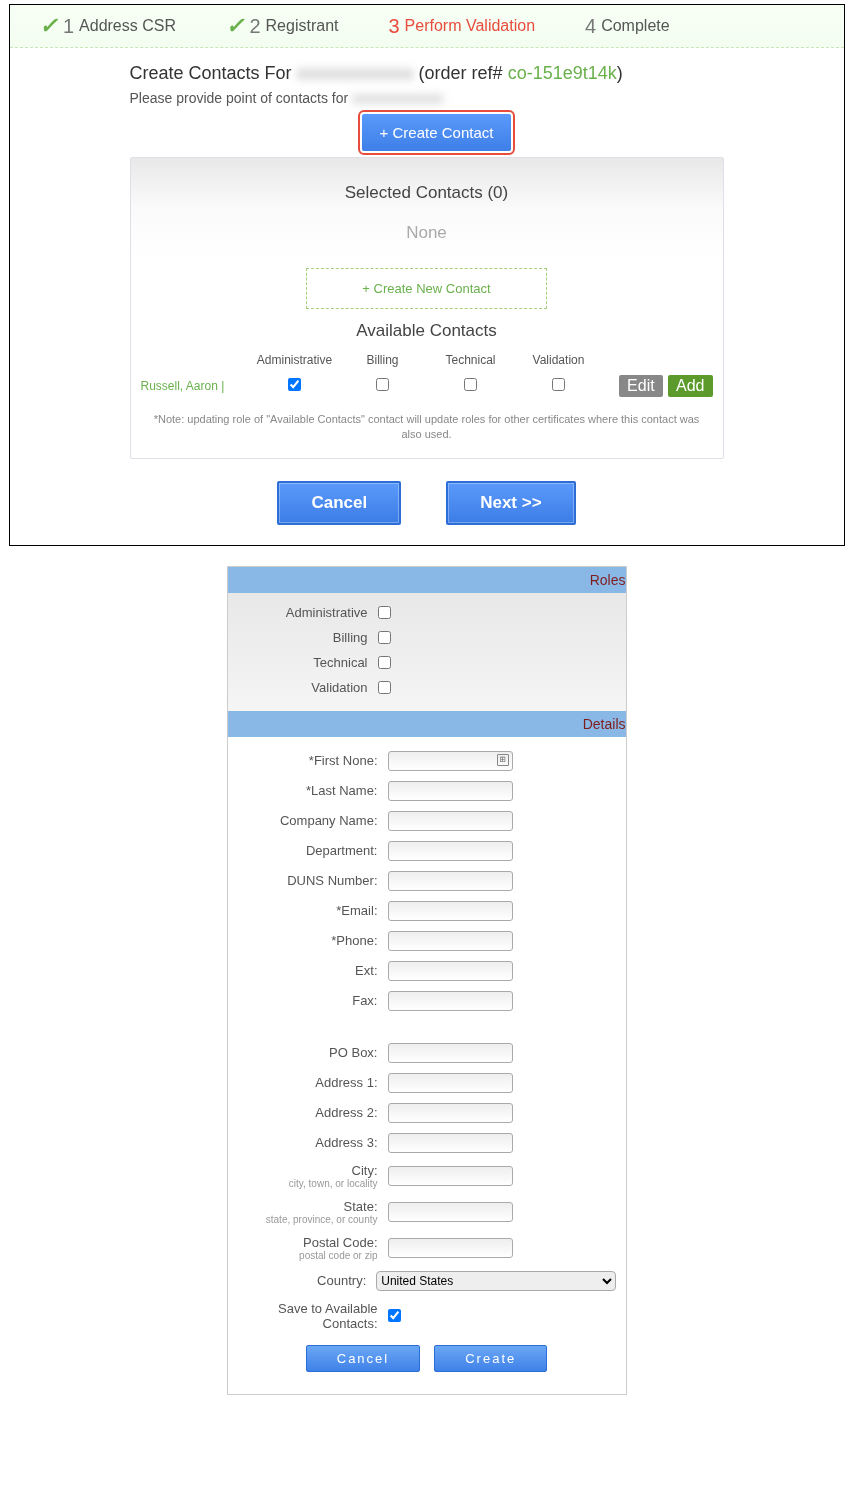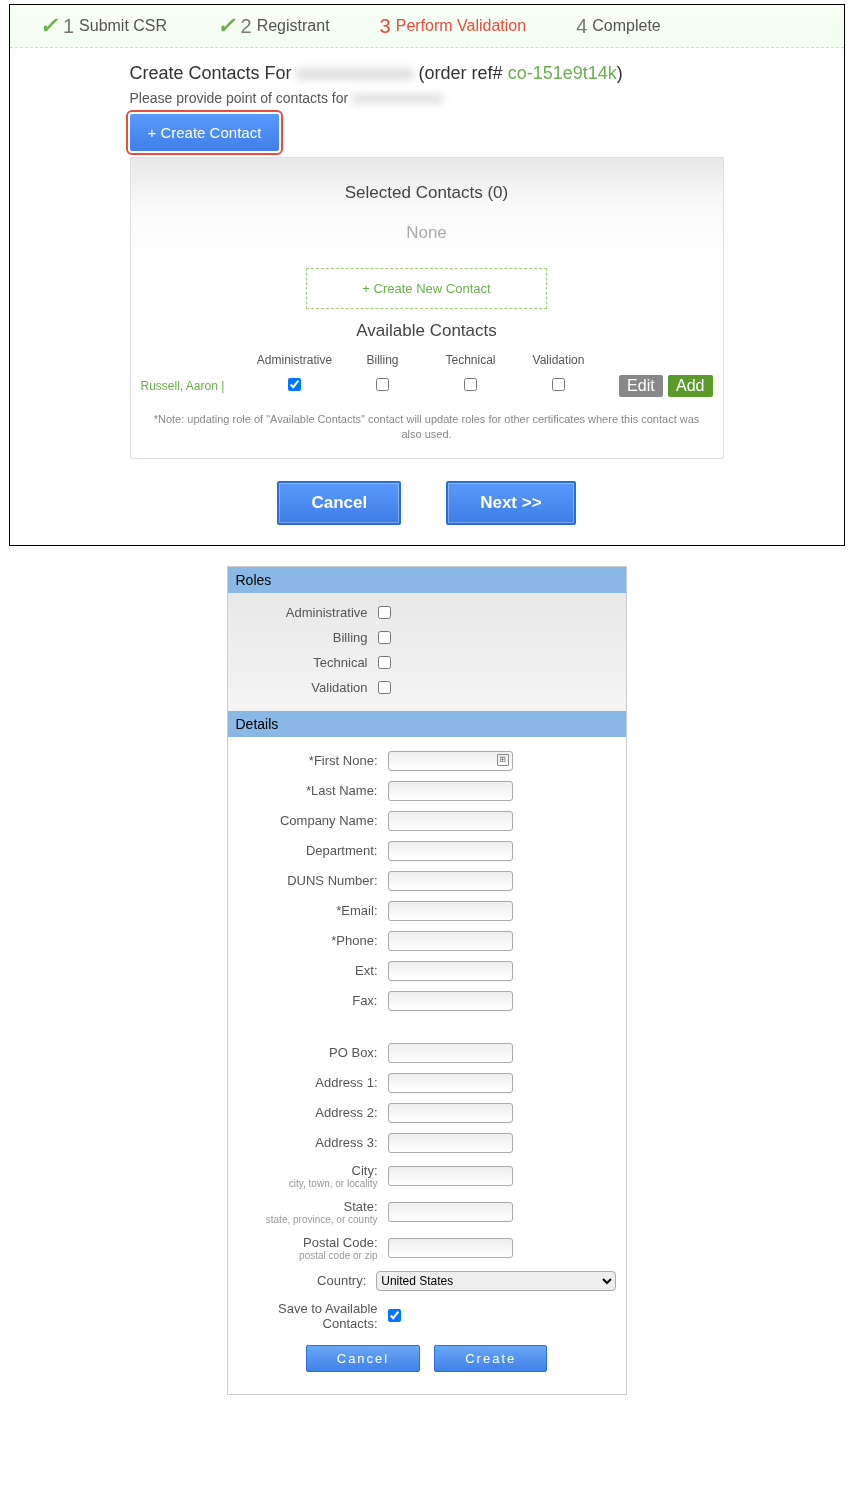--- a/index.html
+++ b/index.html
@@ -13,21 +13,21 @@
 .check { color: #6ab04c; font-size: 22px; font-weight: bold; font-style: italic; }
 .step.active { color: #e74c3c; }
 .step.active .step-num { color: #e74c3c; }
 
 .content1 { padding: 15px 120px 0; }
 .title-row { font-size: 18px; color: #333; }
 .blur { filter: blur(4px); color: #999; }
 .order-ref { color: #6ab04c; }
 .subtitle { font-size: 14px; color: #555; margin-top: 6px; }
 
-.create-contact-wrap { display: flex; justify-content: flex-start; margin-top: 8px; margin-right: -20px; }
+.create-contact-wrap { display: flex; justify-content: center; margin-top: 8px; margin-right: -20px; }
 .create-contact-btn { background: linear-gradient(#5a9afc,#3e7fe8); color: #fff; border: none; padding: 10px 18px; font-size: 15px; border-radius: 2px; cursor: pointer; outline: 2px solid #e74c3c; outline-offset: 2px; }
 
 .panel { border: 1px solid #e0dfe8; border-radius: 2px; margin-top: 6px; background: linear-gradient(#e8e8e8 0px,#fafafa 50px,#fff 100px); padding: 25px 10px 15px; text-align: center; }
 .panel h3 { font-size: 17px; font-weight: 400; color: #444; margin-bottom: 20px; }
 .none { color: #aaa; font-size: 17px; margin-bottom: 25px; }
 .dashed-btn { display: inline-block; border: 1px dashed #a5cf7c; color: #6ab04c; padding: 12px 55px; font-size: 13px; cursor: pointer; margin-bottom: 12px; }
 .or-text { font-size: 12px; color: #888; margin-bottom: 20px; }
 .avail-h { font-size: 17px; font-weight: 400; color: #444; margin-bottom: 12px; }
 
 .contacts-table { width: 100%; font-size: 12px; }
@@ -39,21 +39,21 @@
 .mini-btn { display: inline-block; padding: 2px 8px; font-size: 16px; color: #fff; border-radius: 2px; margin-left: 2px; }
 .edit-btn { background: #888; }
 .add-btn { background: #5c9b2b; }
 .note { font-size: 11px; color: #888; margin-top: 15px; line-height: 1.4; padding: 0 4px; }
 
 .bottom-btns { display: flex; justify-content: center; gap: 45px; margin-top: 22px; }
 .big-btn { background: linear-gradient(#5b9afb,#3c7de6); color: #fff; border: 2px solid #2d6dd6; padding: 10px 32px; font-size: 17px; font-weight: 600; border-radius: 2px; cursor: pointer; box-shadow: inset 0 0 0 1px rgba(255,255,255,.3); }
 
 
 .wrap2 { width: 400px; margin: 20px auto 10px; border: 1px solid #ccc; background: #fff; }
-.section-hdr { background: #8ab8e6; color: #000000; text-align: left; padding: 5px 8px; font-size: 14px; }
+.section-hdr { background: #8ab8e6; color: #7f1d1d; text-align: right; padding: 5px 0; font-size: 14px; }
 .roles-body { background: linear-gradient(#e8e8e8,#f5f5f5); padding: 12px 0; }
 .form-row { display: flex; align-items: center; margin-bottom: 10px; font-size: 13px; color: #555; }
 .form-row .lbl { width: 150px; text-align: right; padding-right: 10px; }
 .form-row .sublbl { display:block; font-size: 10px; color: #999; }
 .form-row input[type=text] { width: 125px; height: 20px; border: 1px solid #aaa; border-radius: 3px; background: linear-gradient(#eee,#fff); padding: 0 4px; font-size: 12px; }
 .form-row select { width: 260px; height: 20px; border: 1px solid #aaa; border-radius: 4px; background: #eee; font-size: 12px; }
 .form-row input.with-icon { padding-right: 18px; background: linear-gradient(#eee,#fff); }
 .details-body, .address-body { padding: 14px 10px 8px; }
 .form-btns { display: flex; justify-content: center; gap: 14px; padding: 4px 0 14px; }
 .form-btn { background: linear-gradient(#6aa7f5,#3f82e8); color: #fff; border: 1px solid #2d6dd6; padding: 5px 30px; font-size: 13px; letter-spacing: 2px; border-radius: 2px; cursor: pointer; }
@@ -62,21 +62,21 @@
 </style>
 </head>
 <body>
 
 <div class="wrap1">
 
   <div class="steps">
     <div class="step">
       <span class="check">✓</span>
         <span class="step-num">1</span> 
-        <span>Submit CSR</span>
+        <span>Address CSR</span>
     </div>
     <div class="step">
       <span class="check">✓</span>
         <span class="step-num">2</span> 
         <span>Registrant</span>
     </div>
     <div class="step active">
       <span class="step-num">3</span> 
         <span>Perform Validation</span>
     </div>

